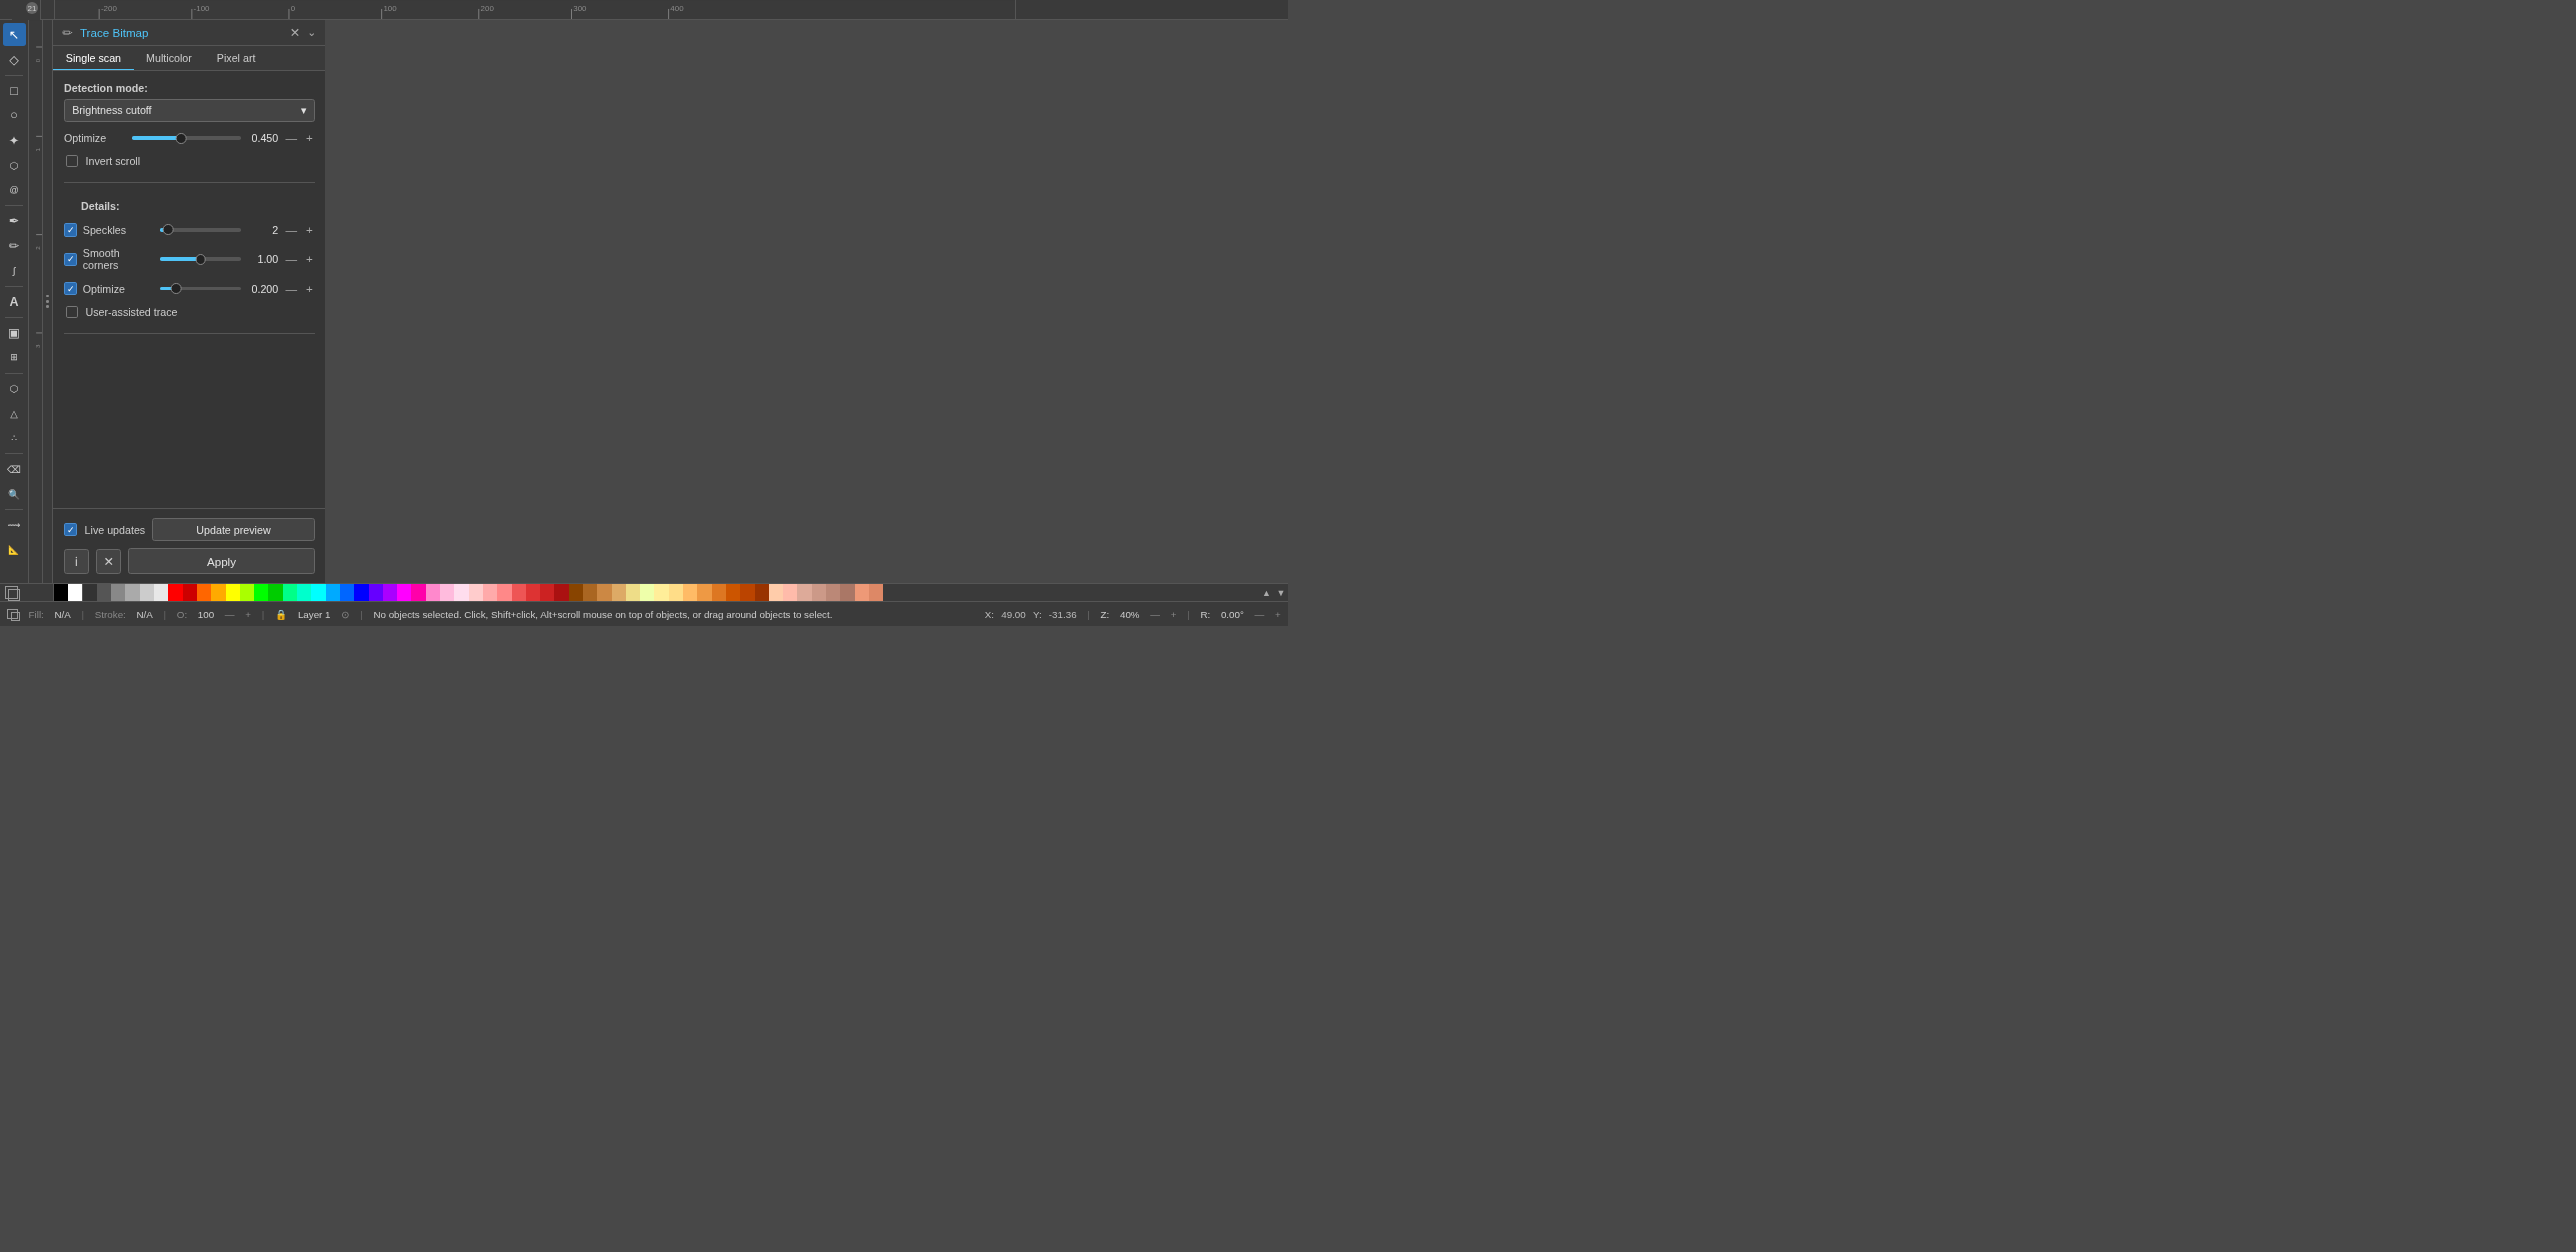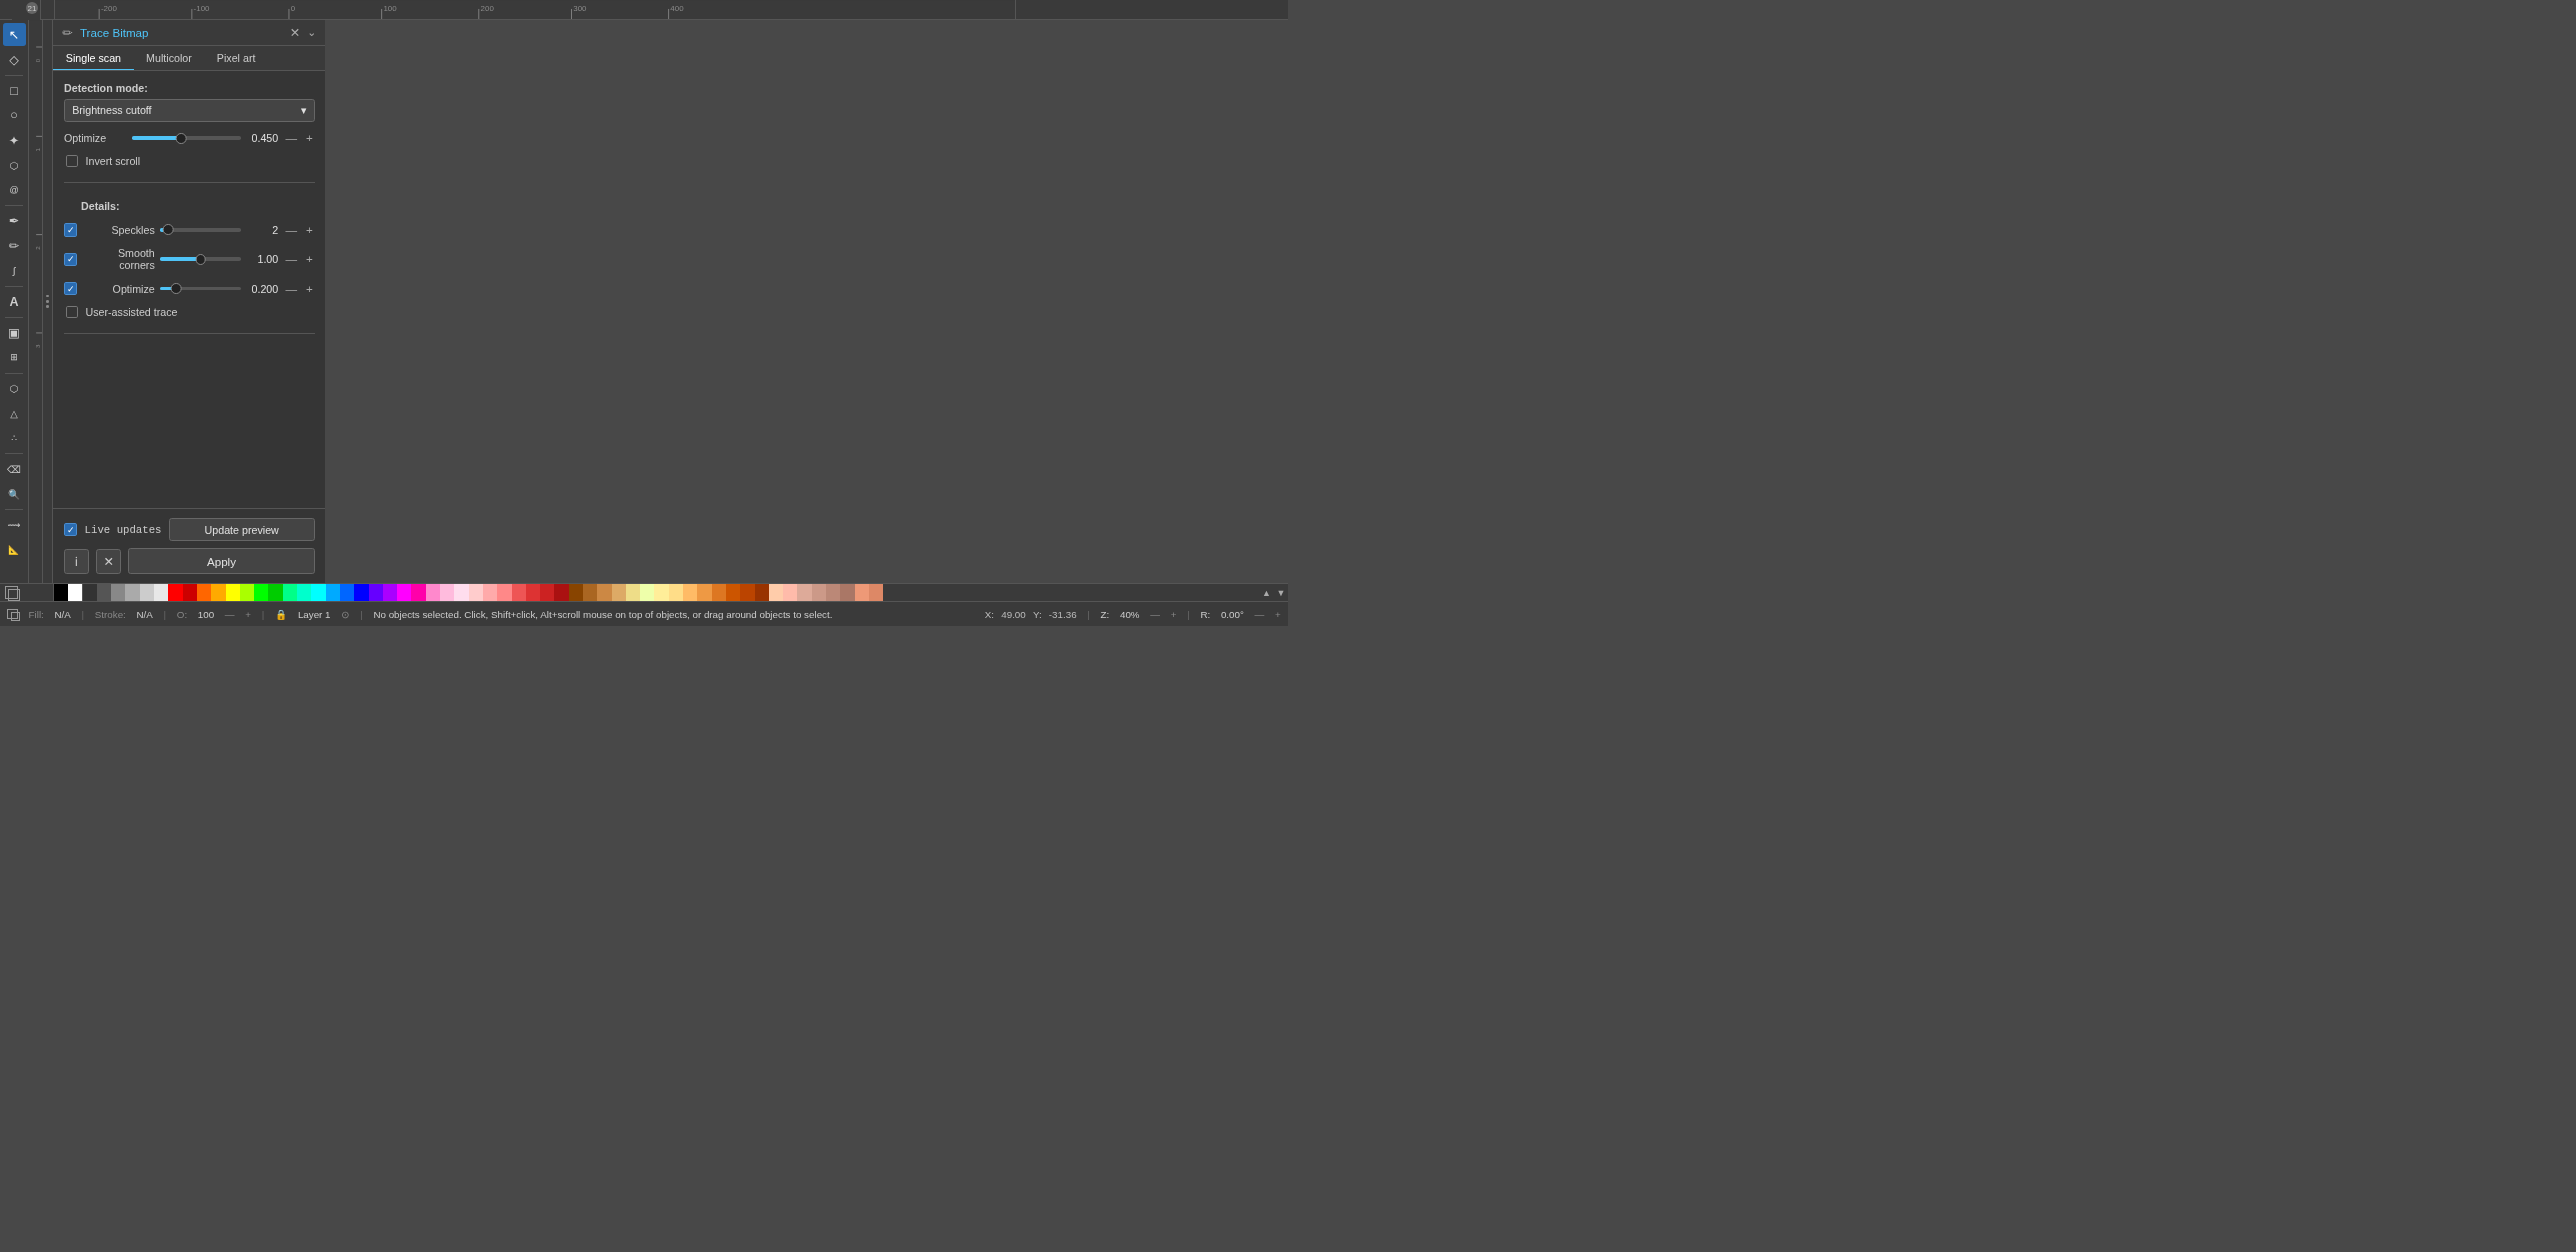--- a/index.html
+++ b/index.html
@@ -272,21 +272,20 @@
       justify-content: center;
       flex-shrink: 0;
       color: white;
       font-size: 9px;
     }
     .detail-label {
       font-size: 10.7px;
       color: #ccc;
       width: 72px;
       flex-shrink: 0;
-      text-align: right;
     }
 
     
     .divider {
       height: 0.9px;
       background: #555;
       margin: 3.6px 0;
     }
 
     
@@ -601,21 +600,21 @@
           <span class="cb-label">User-assisted trace</span>
         </div>
 
         <div class="divider"></div>
 
       </div>
 
       <div class="bottom-controls">
         <div class="live-updates-row">
           <div class="detail-cb">✓</div>
-          <span style="font-size:10.7px; color:#ccc;font-family:Liberation Mono, monospace;">Live updates</span>
+          <span style="font-size:10.7px; color:#ccc;">Live updates</span>
           <div class="update-preview-btn">Update preview</div>
         </div>
         <div class="action-row">
           <div class="icon-btn">ℹ</div>
           <div class="icon-btn">✕</div>
           <div class="apply-btn">Apply</div>
         </div>
       </div>
 
     </div>

